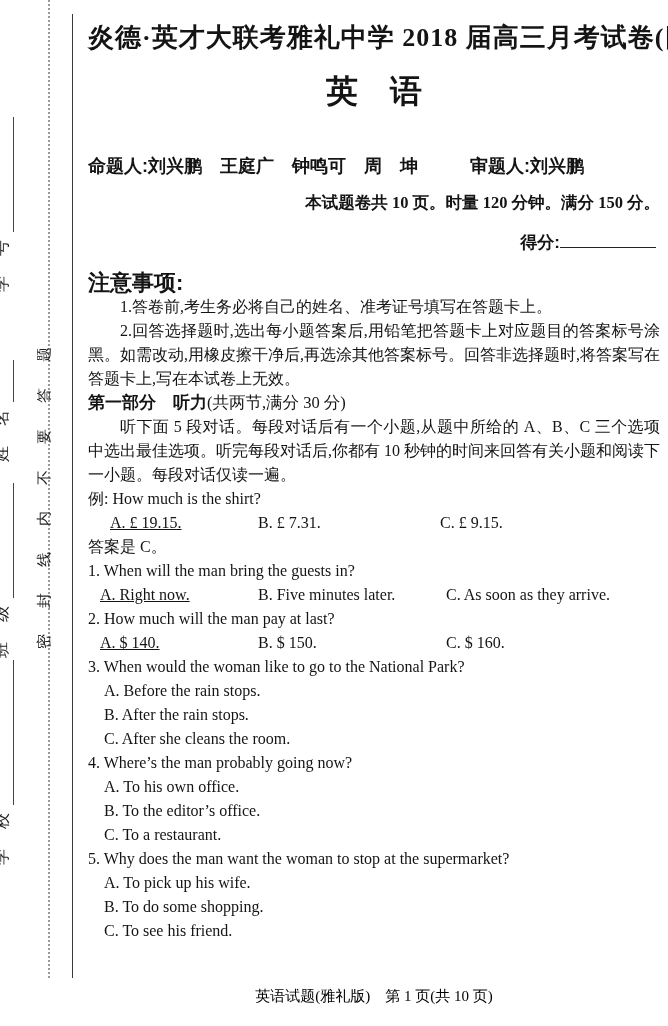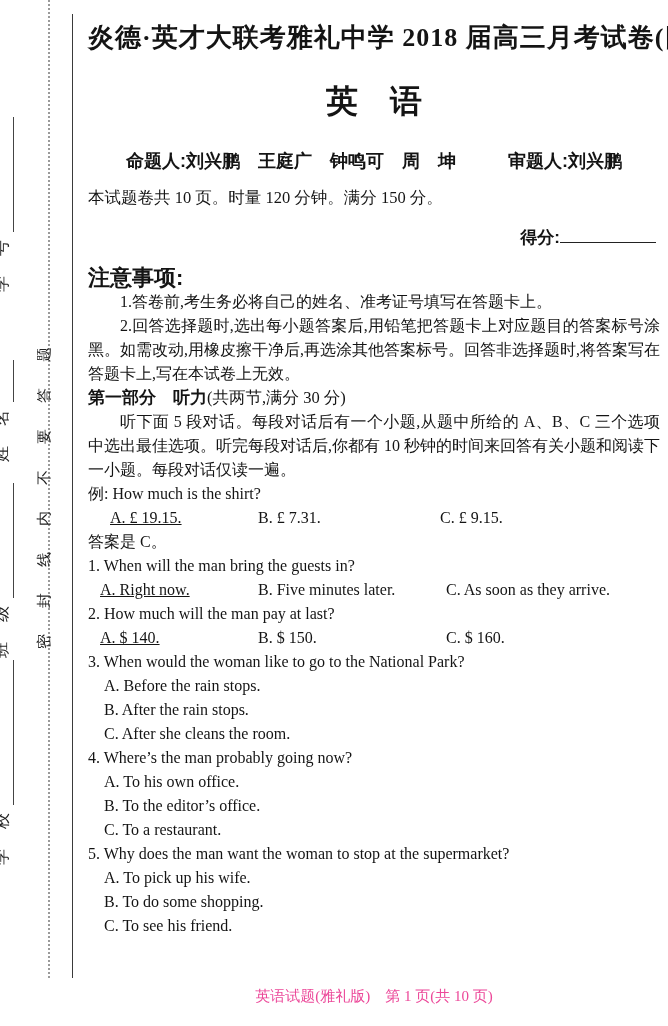--- a/index.html
+++ b/index.html
@@ -21,39 +21,39 @@
   .rot .fline{flex:1; border-bottom:1.2px solid #444; height:4px; margin-left:6px;}
   .seal-phrase{
     position:absolute; transform-origin:0 100%; transform:rotate(-90deg);
     left:52px; top:629px; width:340px; height:20px;
     font-size:15px; letter-spacing:26px; white-space:nowrap; color:#222;
   }
   
   .content{position:absolute; left:88px; top:0; width:572px;}
   .hei{font-family:"Liberation Sans","DejaVu Sans",sans-serif;}
   .series-title{margin-top:20px; text-align:center; font-size:26px; line-height:36px; font-weight:bold; letter-spacing:1px; white-space:nowrap;}
-  .subject{margin-top:26px; text-align:center; font-size:32px; line-height:38px; font-weight:bold;}
-  .setters-row{margin-top:28px; display:flex; justify-content:center; gap:52px; font-weight:bold; font-size:18px; line-height:26px;}
-  .paper-info{margin-top:12px; text-align:left; font-size:16.5px;}
+  .subject{margin-top:16px; text-align:center; font-size:32px; line-height:38px; font-weight:bold;}
+  .setters-row{margin-top:43px; display:flex; justify-content:flex-start; gap:52px; font-weight:bold; font-size:18px; line-height:26px;}
+  .paper-info{margin-top:12px; text-align:right; font-size:16.5px;font-weight:bold;}
   .score-row{margin-top:16px; text-align:right; font-weight:bold; font-size:17px; padding-right:4px;}
   .score-line{display:inline-block; width:96px; border-bottom:1.5px solid #222; height:14px;}
   .notice-title{margin-top:16px; font-weight:bold; font-size:22px;}
   .para{text-align:justify; text-indent:2em;}
   .heading-row{font-size:16.5px;}
   .heading-row b{font-size:17px;text-align:center;}
   .qline{white-space:nowrap;}
   .optrow{display:flex; padding-left:12px; white-space:nowrap;}
   .optrow.ex{padding-left:22px;}
   .optrow .o1{width:158px;text-decoration:underline;}
   .optrow.ex .o1{width:148px;}
   .optrow .o2{width:168px;}
   .optrow.ex .o2{width:162px;}
   .optrow .o3{flex:1;margin-left:20px;}
   .opt-stack{padding-left:16px;}
-  .footer{position:absolute; left:88px; top:984px; width:572px; text-align:center; font-size:15px; color:#ec4899;}
+  .footer{position:absolute; left:88px; top:984px; width:572px; text-align:center; font-size:15px; color:#000000;}
 </style>
 </head>
 <body>
 
 <div class="page">
 
   <div class="dotted-line"></div>
   <div class="border-line"></div>
 
   <div class="rot" style="left:14px; top:266px; width:175px;">

